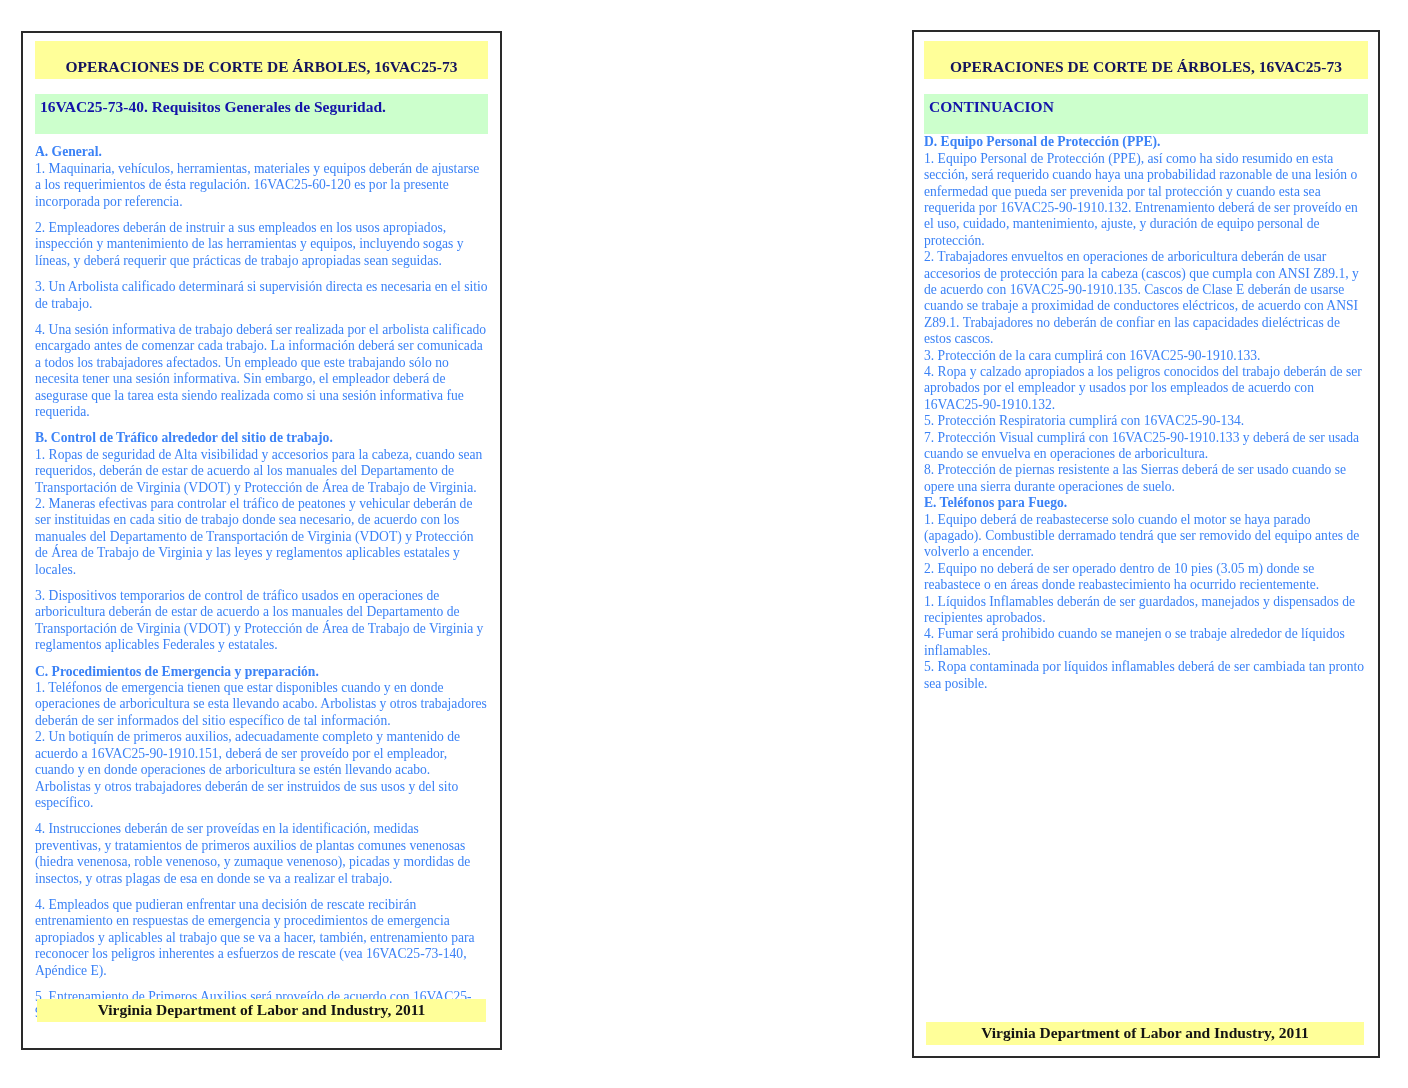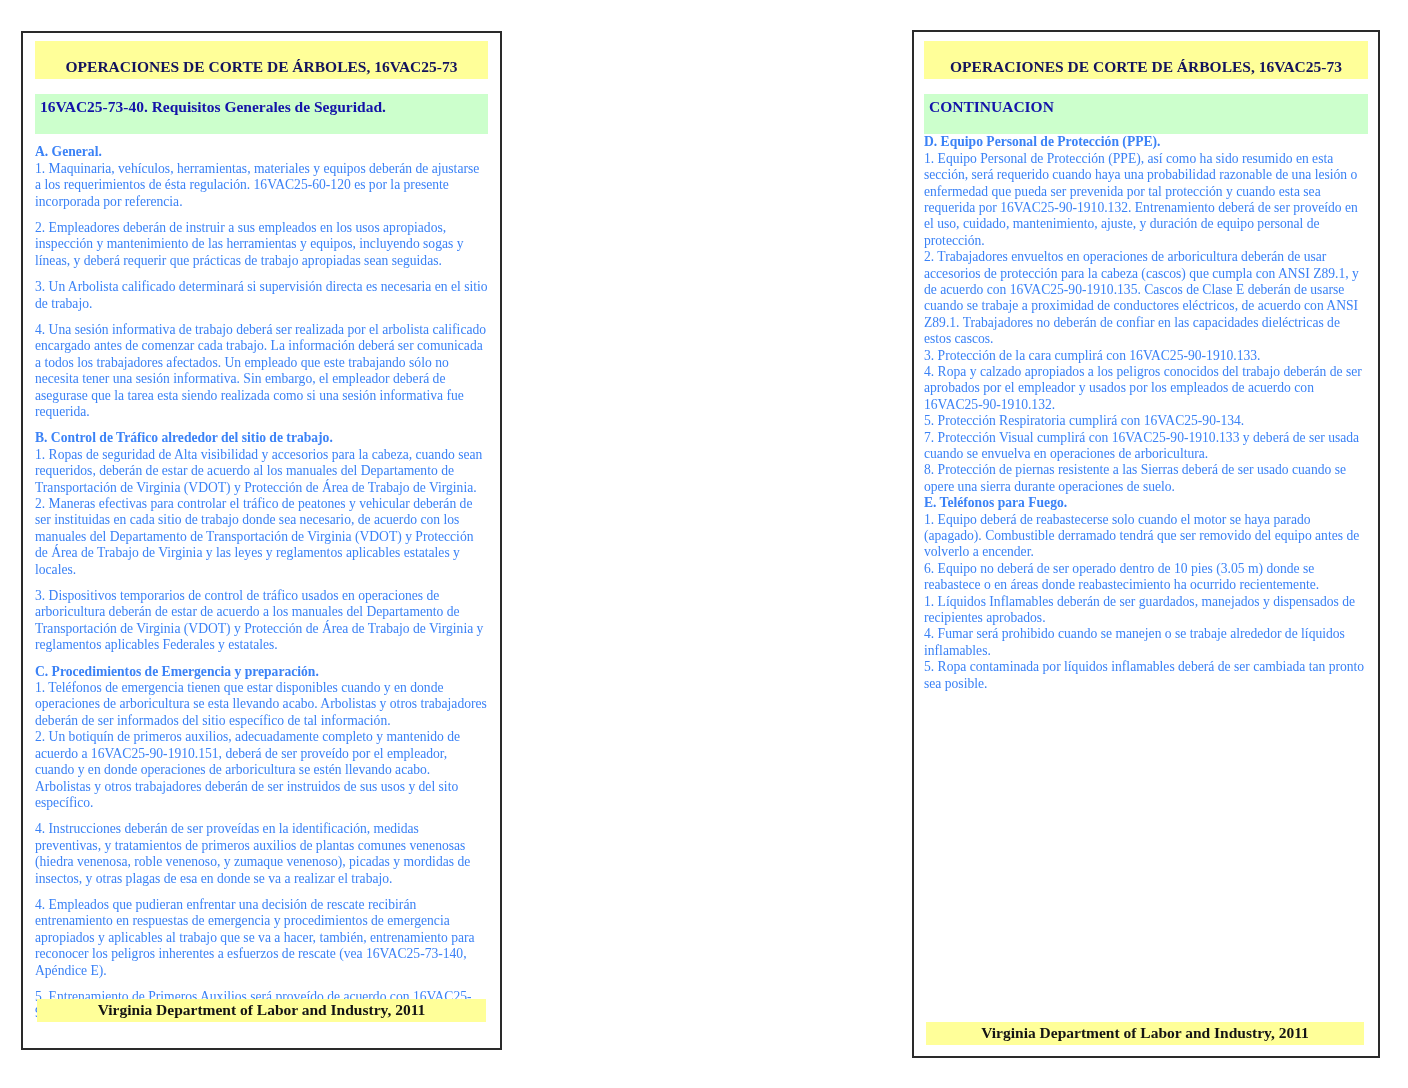--- a/index.html
+++ b/index.html
@@ -116,21 +116,21 @@
         <p class="blk heading">D. Equipo Personal de Protección (PPE).</p>
         <p class="blk para">1. Equipo Personal de Protección  (PPE), así como ha sido resumido en esta sección, será requerido cuando haya una probabilidad razonable de una lesión o enfermedad que pueda ser prevenida por tal protección y cuando esta sea requerida por 16VAC25-90-1910.132. Entrenamiento deberá de ser proveído en el uso, cuidado, mantenimiento, ajuste, y duración de equipo personal de protección.</p>
         <p class="blk para">2. Trabajadores envueltos en operaciones de arboricultura deberán de usar accesorios de protección para la cabeza (cascos) que cumpla con ANSI Z89.1, y de acuerdo con 16VAC25-90-1910.135. Cascos de Clase E deberán de usarse cuando se trabaje a proximidad de conductores eléctricos, de acuerdo con ANSI Z89.1. Trabajadores no deberán de confiar en las capacidades dieléctricas de estos cascos.</p>
         <p class="blk para">3. Protección de la cara cumplirá con 16VAC25-90-1910.133.</p>
         <p class="blk para">4. Ropa y calzado apropiados a los peligros conocidos del trabajo deberán de ser aprobados por el empleador y usados por los empleados de acuerdo con 16VAC25-90-1910.132.</p>
         <p class="blk para">5. Protección Respiratoria cumplirá con 16VAC25-90-134.</p>
         <p class="blk para">7. Protección Visual cumplirá con 16VAC25-90-1910.133 y deberá de ser usada cuando se envuelva en operaciones de arboricultura.</p>
         <p class="blk para">8. Protección de piernas resistente a las Sierras deberá de ser usado cuando se opere una sierra durante operaciones de suelo.</p>
         <p class="blk heading">E. Teléfonos para Fuego.</p>
         <p class="blk para">1. Equipo deberá de reabastecerse solo cuando el motor se haya parado (apagado). Combustible derramado tendrá que ser removido del equipo antes de volverlo a encender.</p>
-        <p class="blk para">6. Equipo no deberá de ser operado dentro de 10 pies (3.05 m) donde se reabastece o en áreas donde reabastecimiento ha ocurrido recientemente.</p>
+        <p class="blk para">2. Equipo no deberá de ser operado dentro de 10 pies (3.05 m) donde se reabastece o en áreas donde reabastecimiento ha ocurrido recientemente.</p>
         <p class="blk para">1. Líquidos Inflamables deberán de ser guardados, manejados y dispensados de recipientes aprobados.</p>
         <p class="blk para">4. Fumar será prohibido cuando se manejen o se trabaje alrededor de líquidos inflamables.</p>
         <p class="blk para">5. Ropa contaminada por líquidos inflamables deberá de ser cambiada tan pronto sea posible.</p>
       </div>
     <div class="footer-band">Virginia Department of Labor and Industry, 2011</div>
   </div>
 
 </div>
 
 </body></html>

